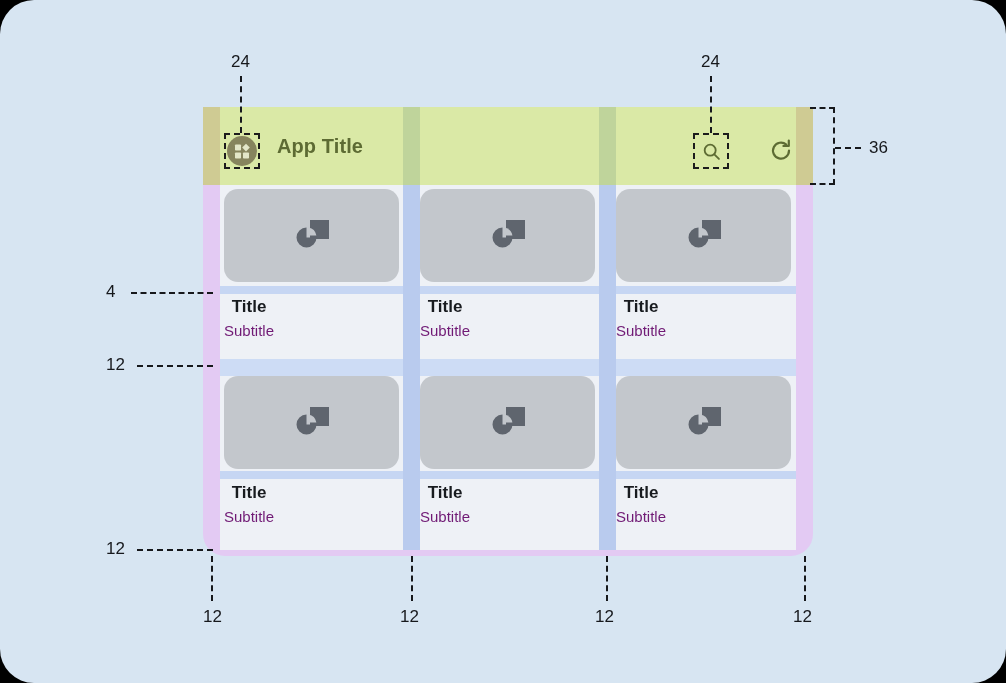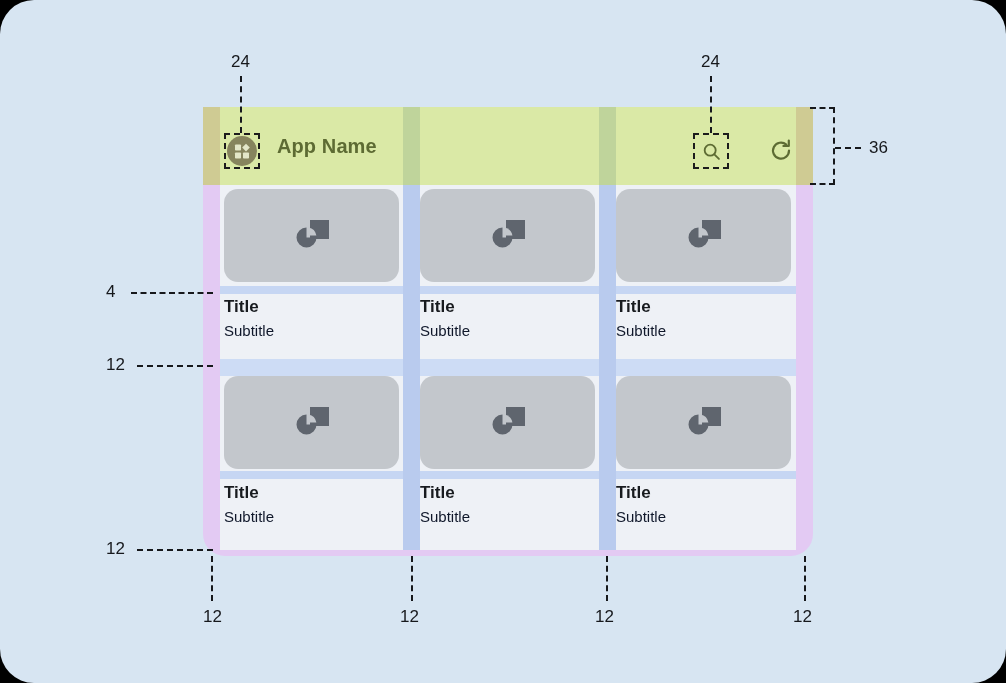--- a/index.html
+++ b/index.html
@@ -140,20 +140,21 @@
   }
 
   
   #content {
     position: absolute;
     left: 0;
     top: 78px;
     width: 610px;
     height: 431px;
     z-index: 3;
+    text-align: center;
   }
 
   
   .surface-row {
     position: absolute;
     left: 17px;
     width: 576px;
     background: #eef1f6;
   }
 
@@ -188,21 +189,21 @@
   }
   .card-text .t {
     font-size: 17px;
     font-weight: 700;
     color: #181b1f;
     line-height: 20px;
   }
   .card-text .s {
     font-size: 15px;
     font-weight: 400;
-    color: #0f172a;
+    color: #701a75;
     line-height: 20px;
     margin-top: 4px;
   }
 
   
   .ann-label {
     position: absolute;
     font-size: 17px;
     color: #16181c;
     white-space: nowrap;
@@ -279,21 +280,21 @@
         <div class="app-icon-circle">
           <svg width="17" height="17" viewBox="0 0 17 17" aria-hidden="true">
             <rect x="1" y="1.5" width="6" height="6" rx="0.8" fill="#e3e6c8"></rect>
             <rect x="1" y="9.5" width="6" height="6" rx="0.8" fill="#e3e6c8"></rect>
             <rect x="9" y="9.5" width="6" height="6" rx="0.8" fill="#e3e6c8"></rect>
             <path d="M12 0.8 L15.8 4.6 L12 8.4 L8.2 4.6 Z" fill="#e3e6c8"></path>
           </svg>
         </div>
       </div>
 
-      <div class="app-title">App Name</div>
+      <div class="app-title">App Title</div>
 
       <div class="search-box">
         <svg width="21" height="21" viewBox="0 0 24 24" aria-hidden="true">
           <circle cx="10.5" cy="10.5" r="6.3" fill="none" stroke="#5d6b33" stroke-width="2.1"></circle>
           <line x1="15.2" y1="15.2" x2="20.5" y2="20.5" stroke="#5d6b33" stroke-width="2.1" stroke-linecap="round"></line>
         </svg>
       </div>
 
       <div class="refresh-btn">
         <svg width="24" height="24" viewBox="0 0 24 24" aria-hidden="true">

